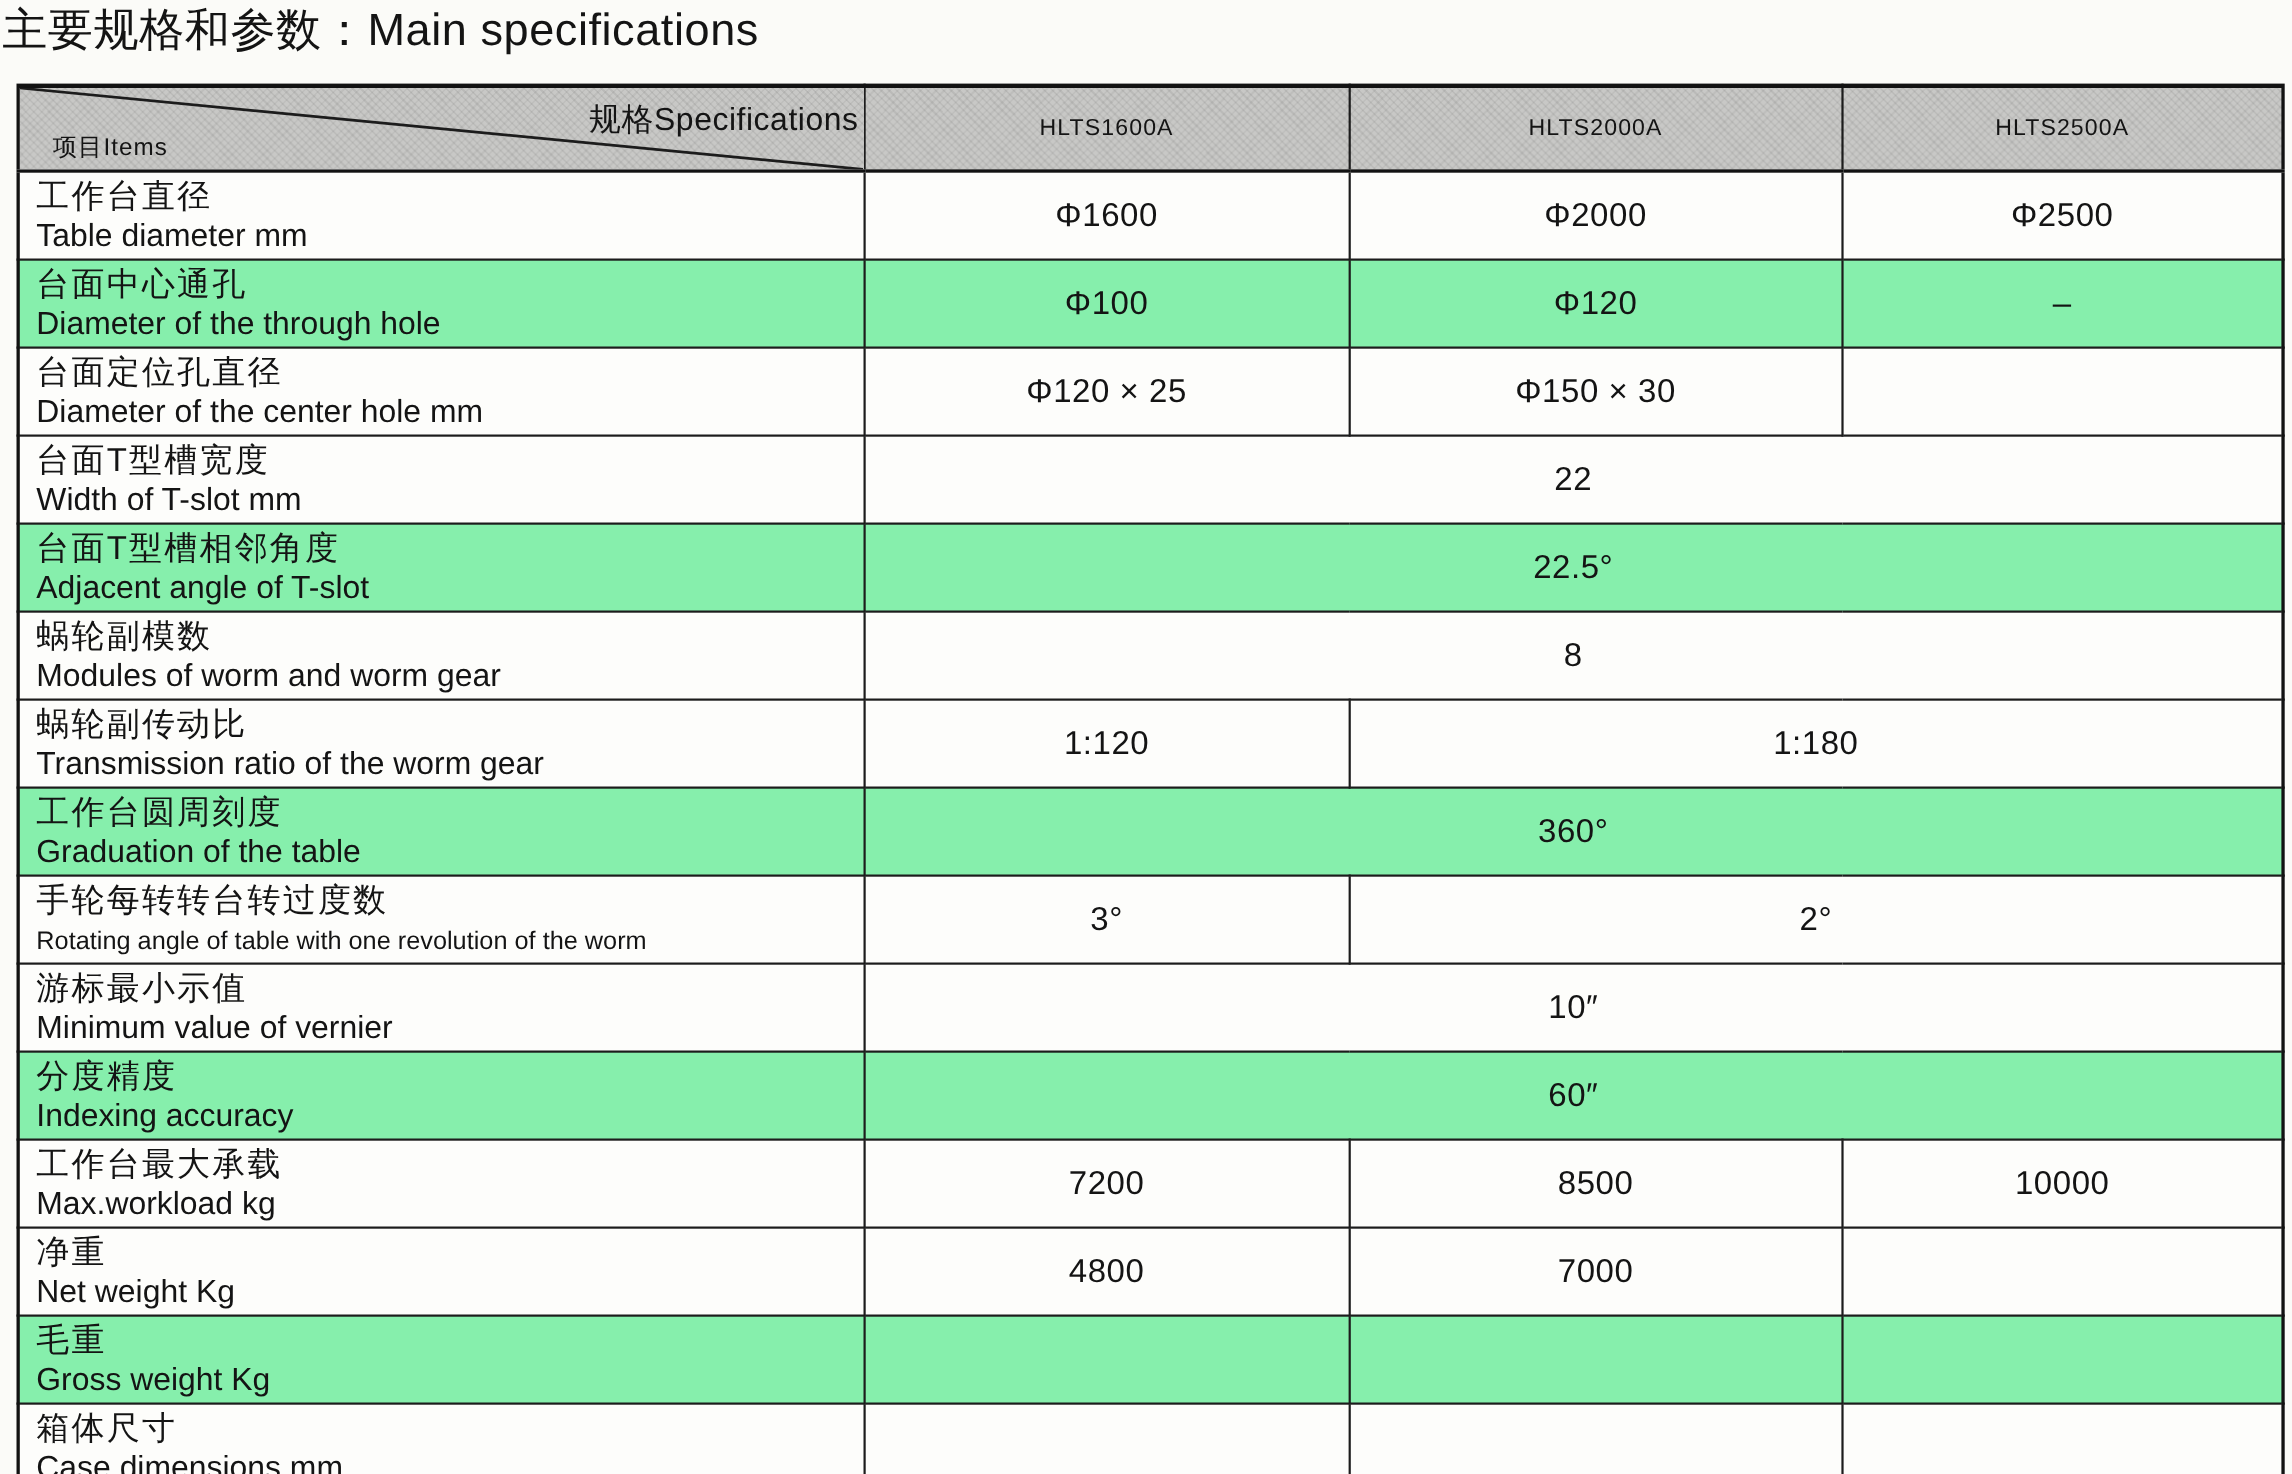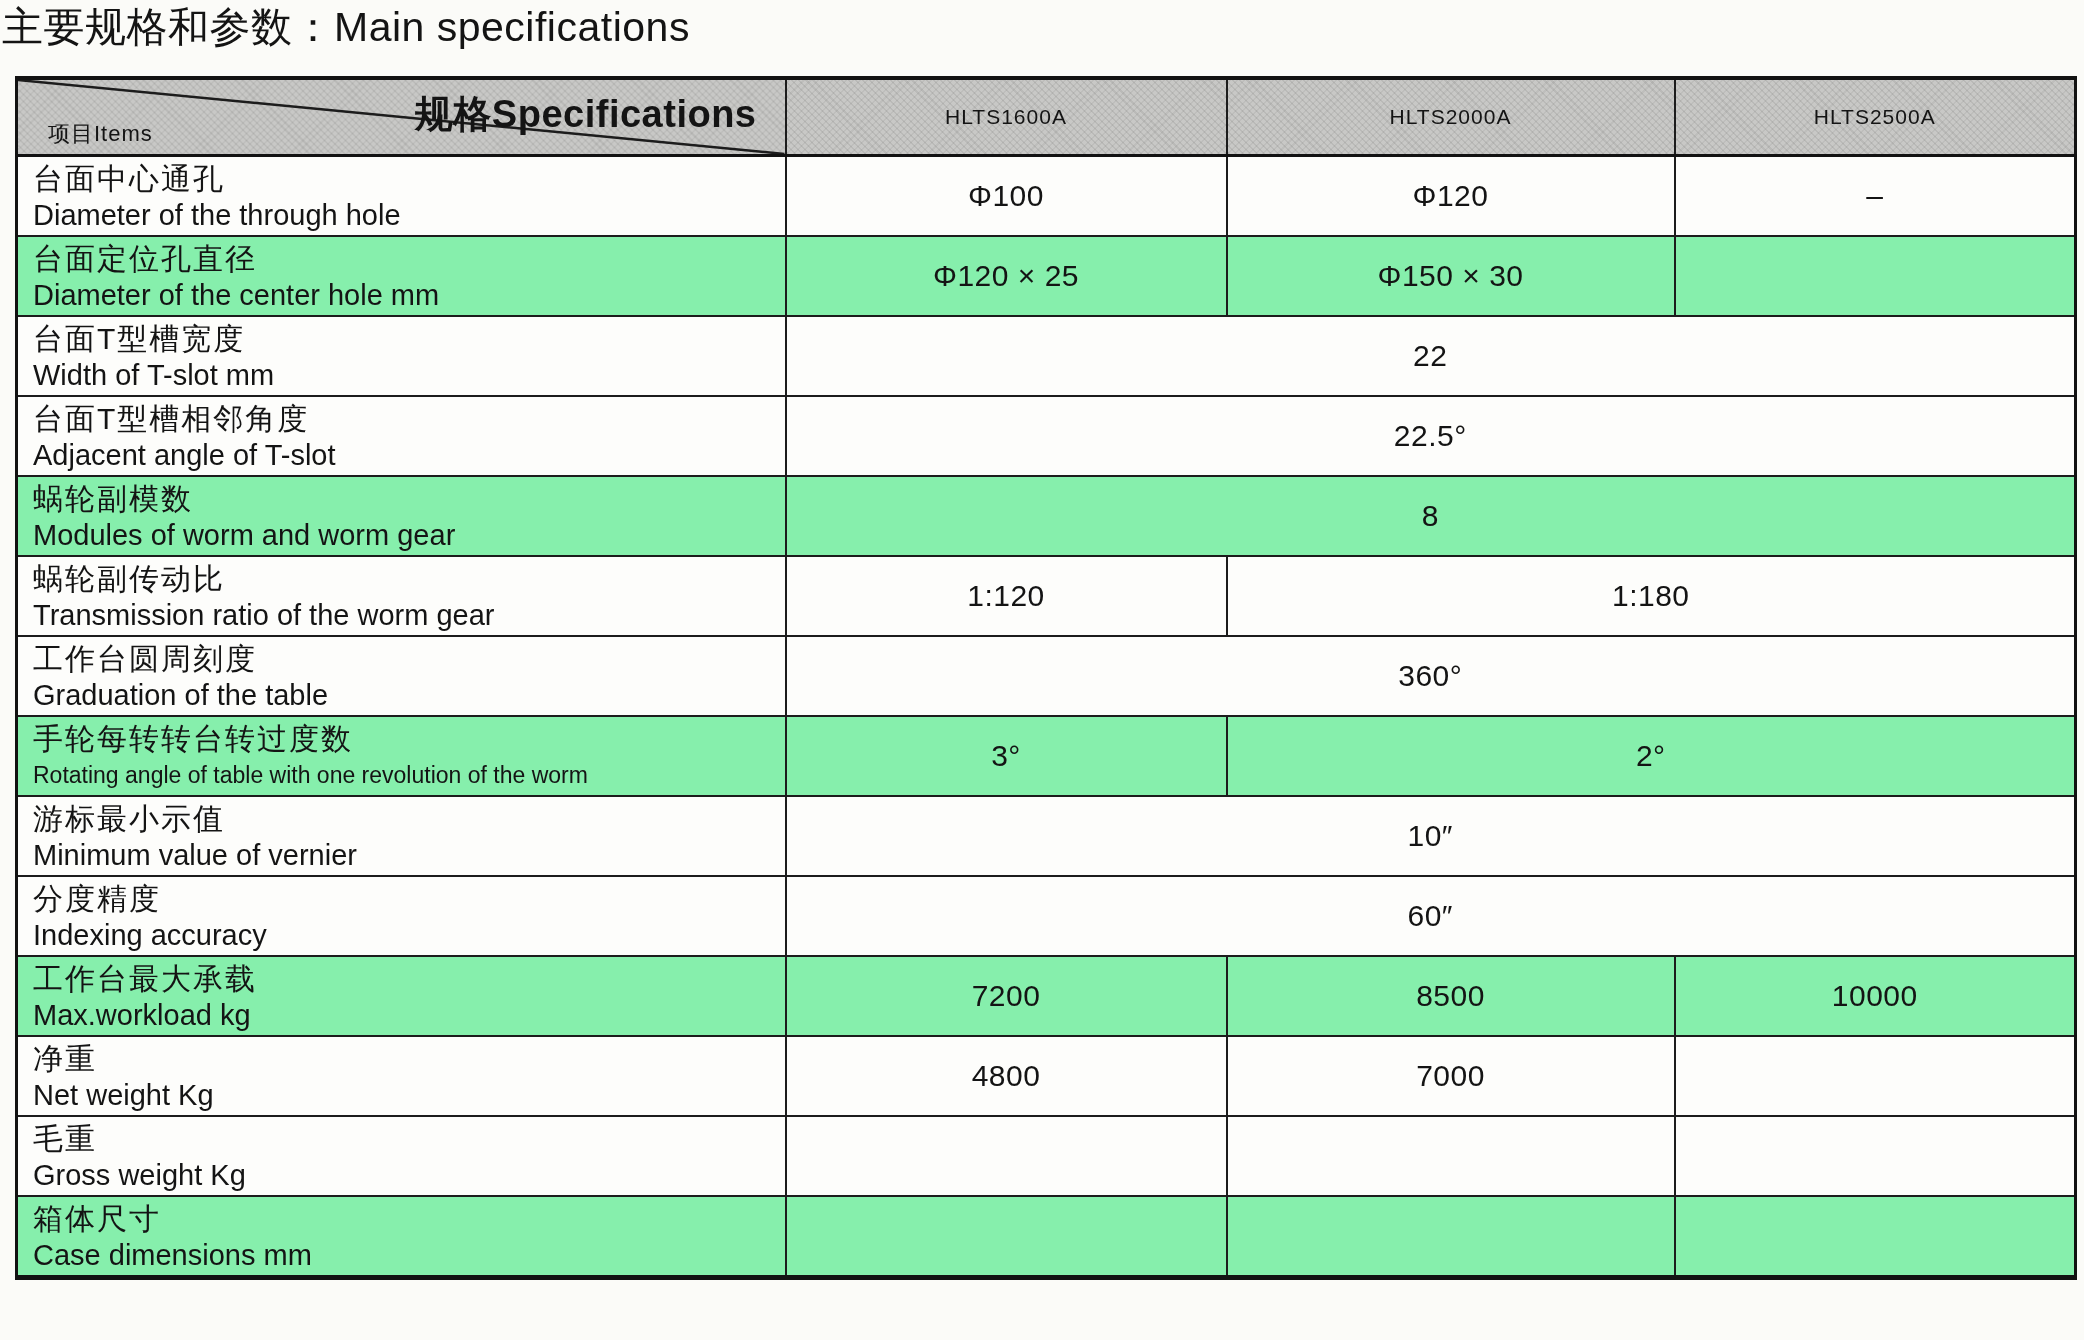--- a/index.html
+++ b/index.html
@@ -66,24 +66,23 @@
   .corner svg.diag {
     position: absolute;
     left: 0; top: 0;
     width: 100%;
     height: 100%;
     display: block;
   }
   .corner-spec {
     position: absolute;
     top: 9px;
-    right: 28px;
-    font-size: 38px;
+    right: 4px;
+    font-size: 29px;
     letter-spacing: 0.5px;
-    font-weight: bold;
   }
   .corner-item {
     position: absolute;
     bottom: 5px;
     left: 30px;
     font-size: 22px;
     letter-spacing: 1px;
   }
   tbody tr { height: 77px; }
   tbody tr:nth-child(3n+2) { background: #86efac; padding-left: 24px; }
@@ -135,20 +134,29 @@
           <span class="corner-item">项目Items</span>
         </td>
         <th class="model">HLTS1600A</th>
         <th class="model">HLTS2000A</th>
         <th class="model">HLTS2500A</th>
       </tr>
     </thead>
     <tbody id="spec-body">
         <tr>
           <td class="item-cell">
+            <div class="item-zh">工作台直径</div>
+            <div class="item-en">Table diameter mm</div>
+          </td>
+          <td class="val">Φ1600</td>
+          <td class="val">Φ2000</td>
+          <td class="val">Φ2500</td>
+        </tr>
+        <tr>
+          <td class="item-cell">
             <div class="item-zh">台面中心通孔</div>
             <div class="item-en">Diameter of the through hole</div>
           </td>
           <td class="val">Φ100</td>
           <td class="val">Φ120</td>
           <td class="val">–</td>
         </tr>
         <tr>
           <td class="item-cell">
             <div class="item-zh">台面定位孔直径</div>

